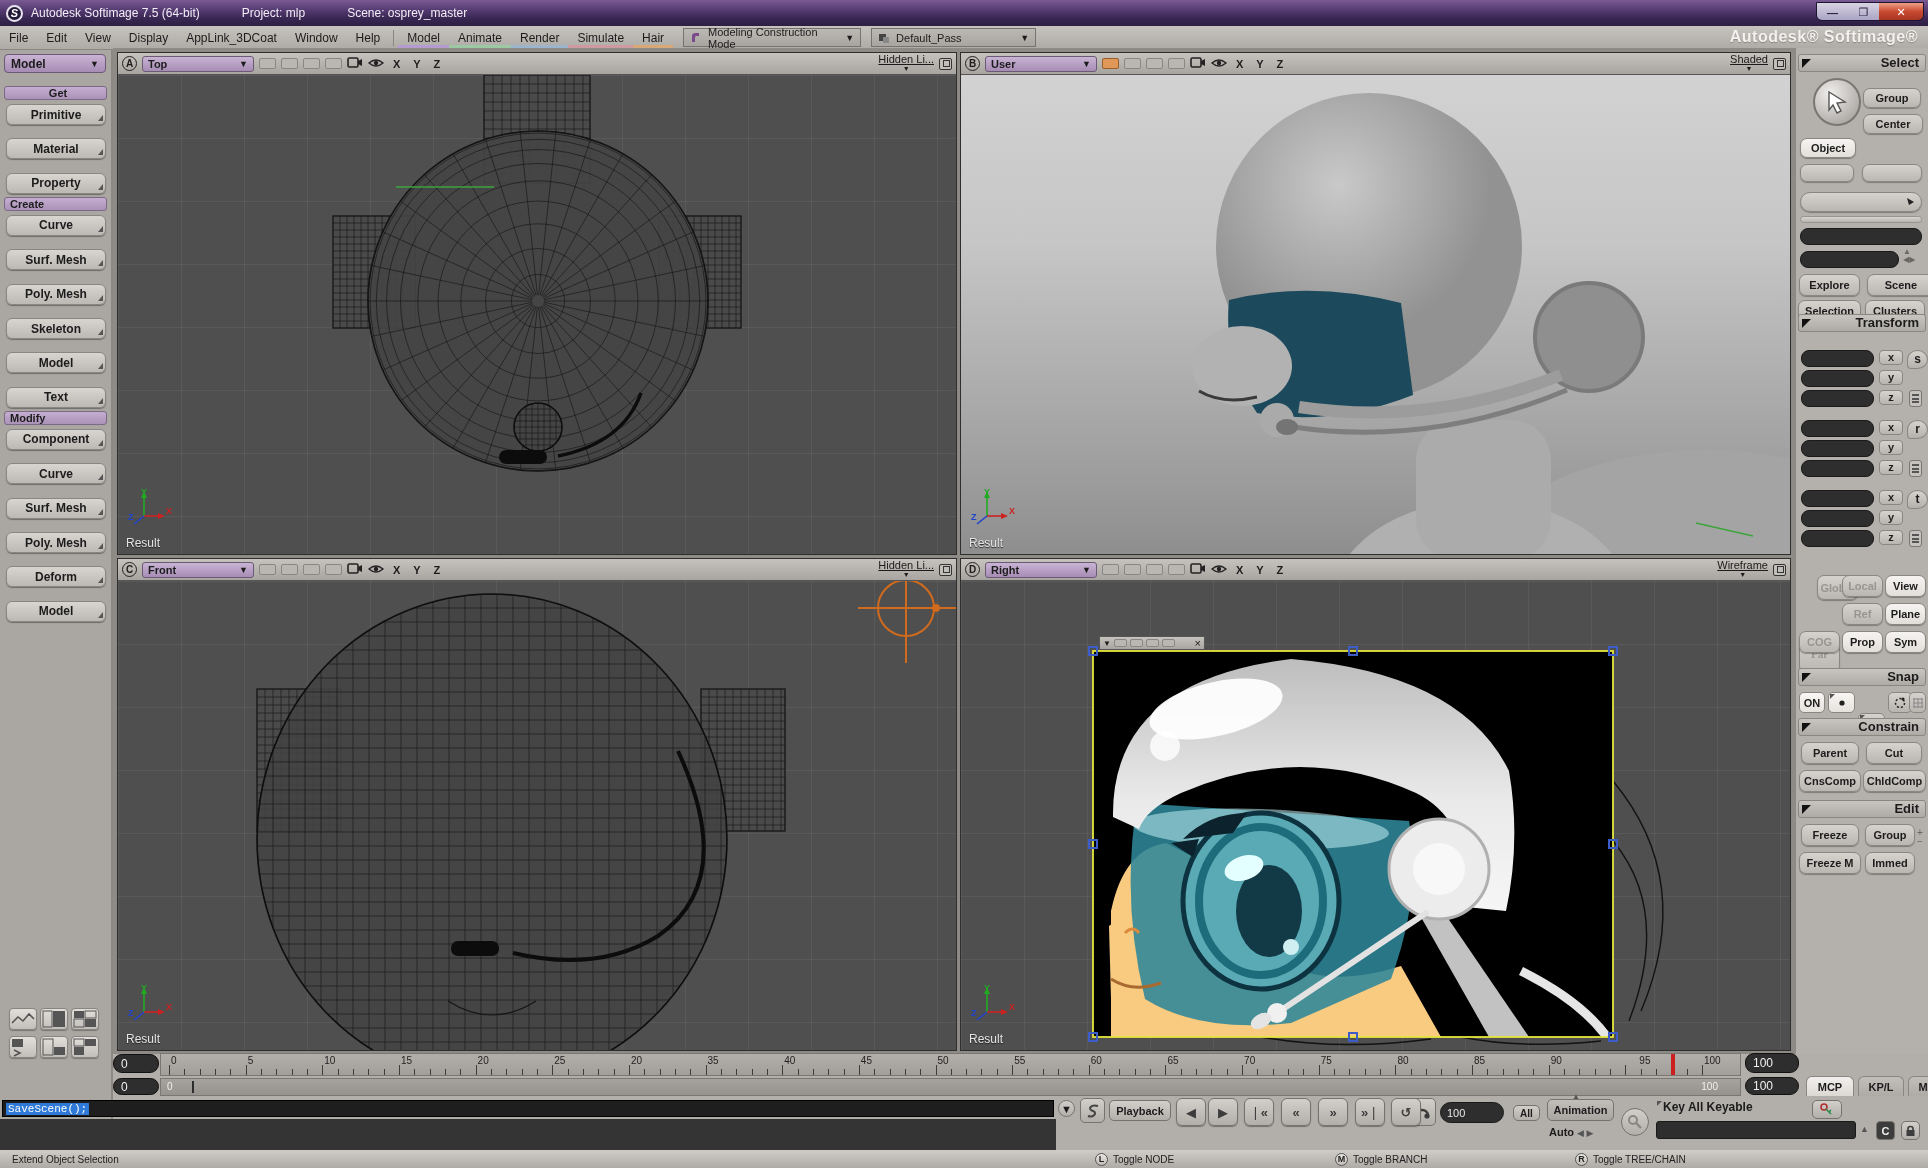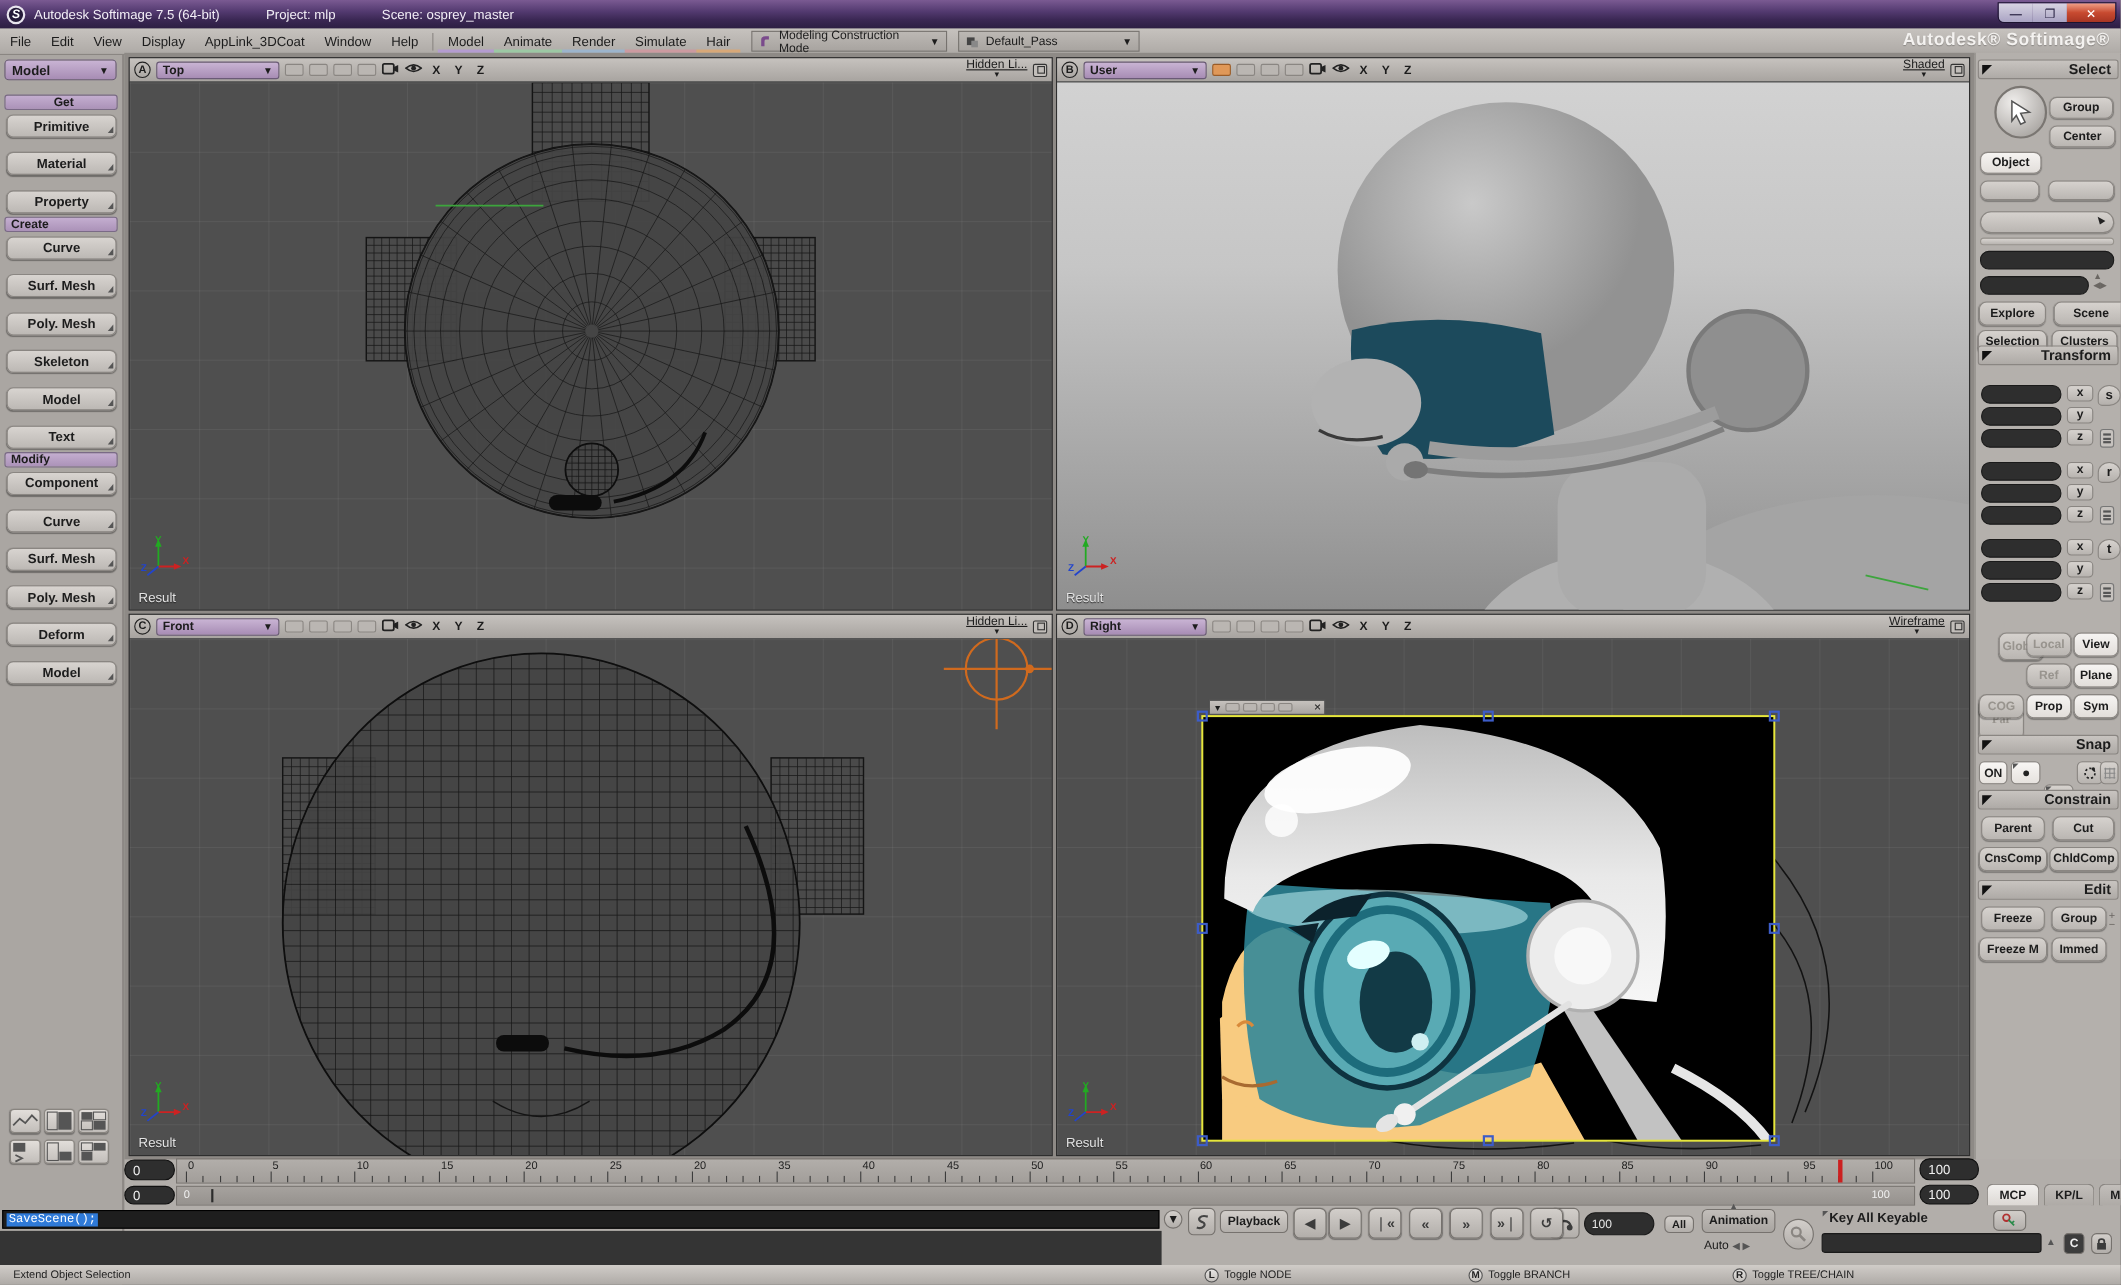--- a/index.html
+++ b/index.html
@@ -1093,21 +1093,21 @@
     <svg width="18" height="16" viewBox="0 0 18 16">
       <path d="M3 12 C3 4 15 4 15 12" fill="none" stroke="#3c3c3c" stroke-width="2.4"></path>
       <circle cx="4" cy="12" r="2.6" fill="#3c3c3c"></circle>
         <circle cx="14" cy="12" r="2.6" fill="#3c3c3c"></circle>
       </svg>
   </div>
   <div class="dark-pill" style="left:1440px;top:1102px;width:64px;height:21px;border-radius:11px;">100</div>
   <div class="smallbtn" style="left:1513px;top:1105px;width:27px;height:16px;font-size:10px;">All</div>
   <div class="smallbtn" style="left:1547px;top:1099px;width:67px;height:22px;background:linear-gradient(#c2beba,#a8a4a0);text-align:right;">Animation</div>
   <div style="position:absolute;left:1572px;top:1092px;font-size:8px;color:#555;">▲</div>
-  <div style="position:absolute;left:1549px;top:1126px;font-size:11px;font-weight:normal;">
+  <div style="position:absolute;left:1549px;top:1126px;font-size:11px;font-weight:bold;">
     <span>Auto</span>
     <span style="font-size:9px;color:#555;"> ◀ ▶</span>
   </div>
   <div class="smallbtn" style="left:1621px;top:1108px;width:28px;height:28px;border-radius:50%;">
     <svg width="16" height="16" viewBox="0 0 16 16">
       <circle cx="6" cy="6" r="4" fill="none" stroke="#8a8682" stroke-width="2"></circle>
       <line x1="9" y1="9" x2="14" y2="14" stroke="#8a8682" stroke-width="2.4"></line>
       </svg>
   </div>
   <div class="flagmark" style="position:absolute;left:1656px;top:1100px;font-size:12px;font-weight:bold;padding-left:7px;">Key All Keyable</div>

